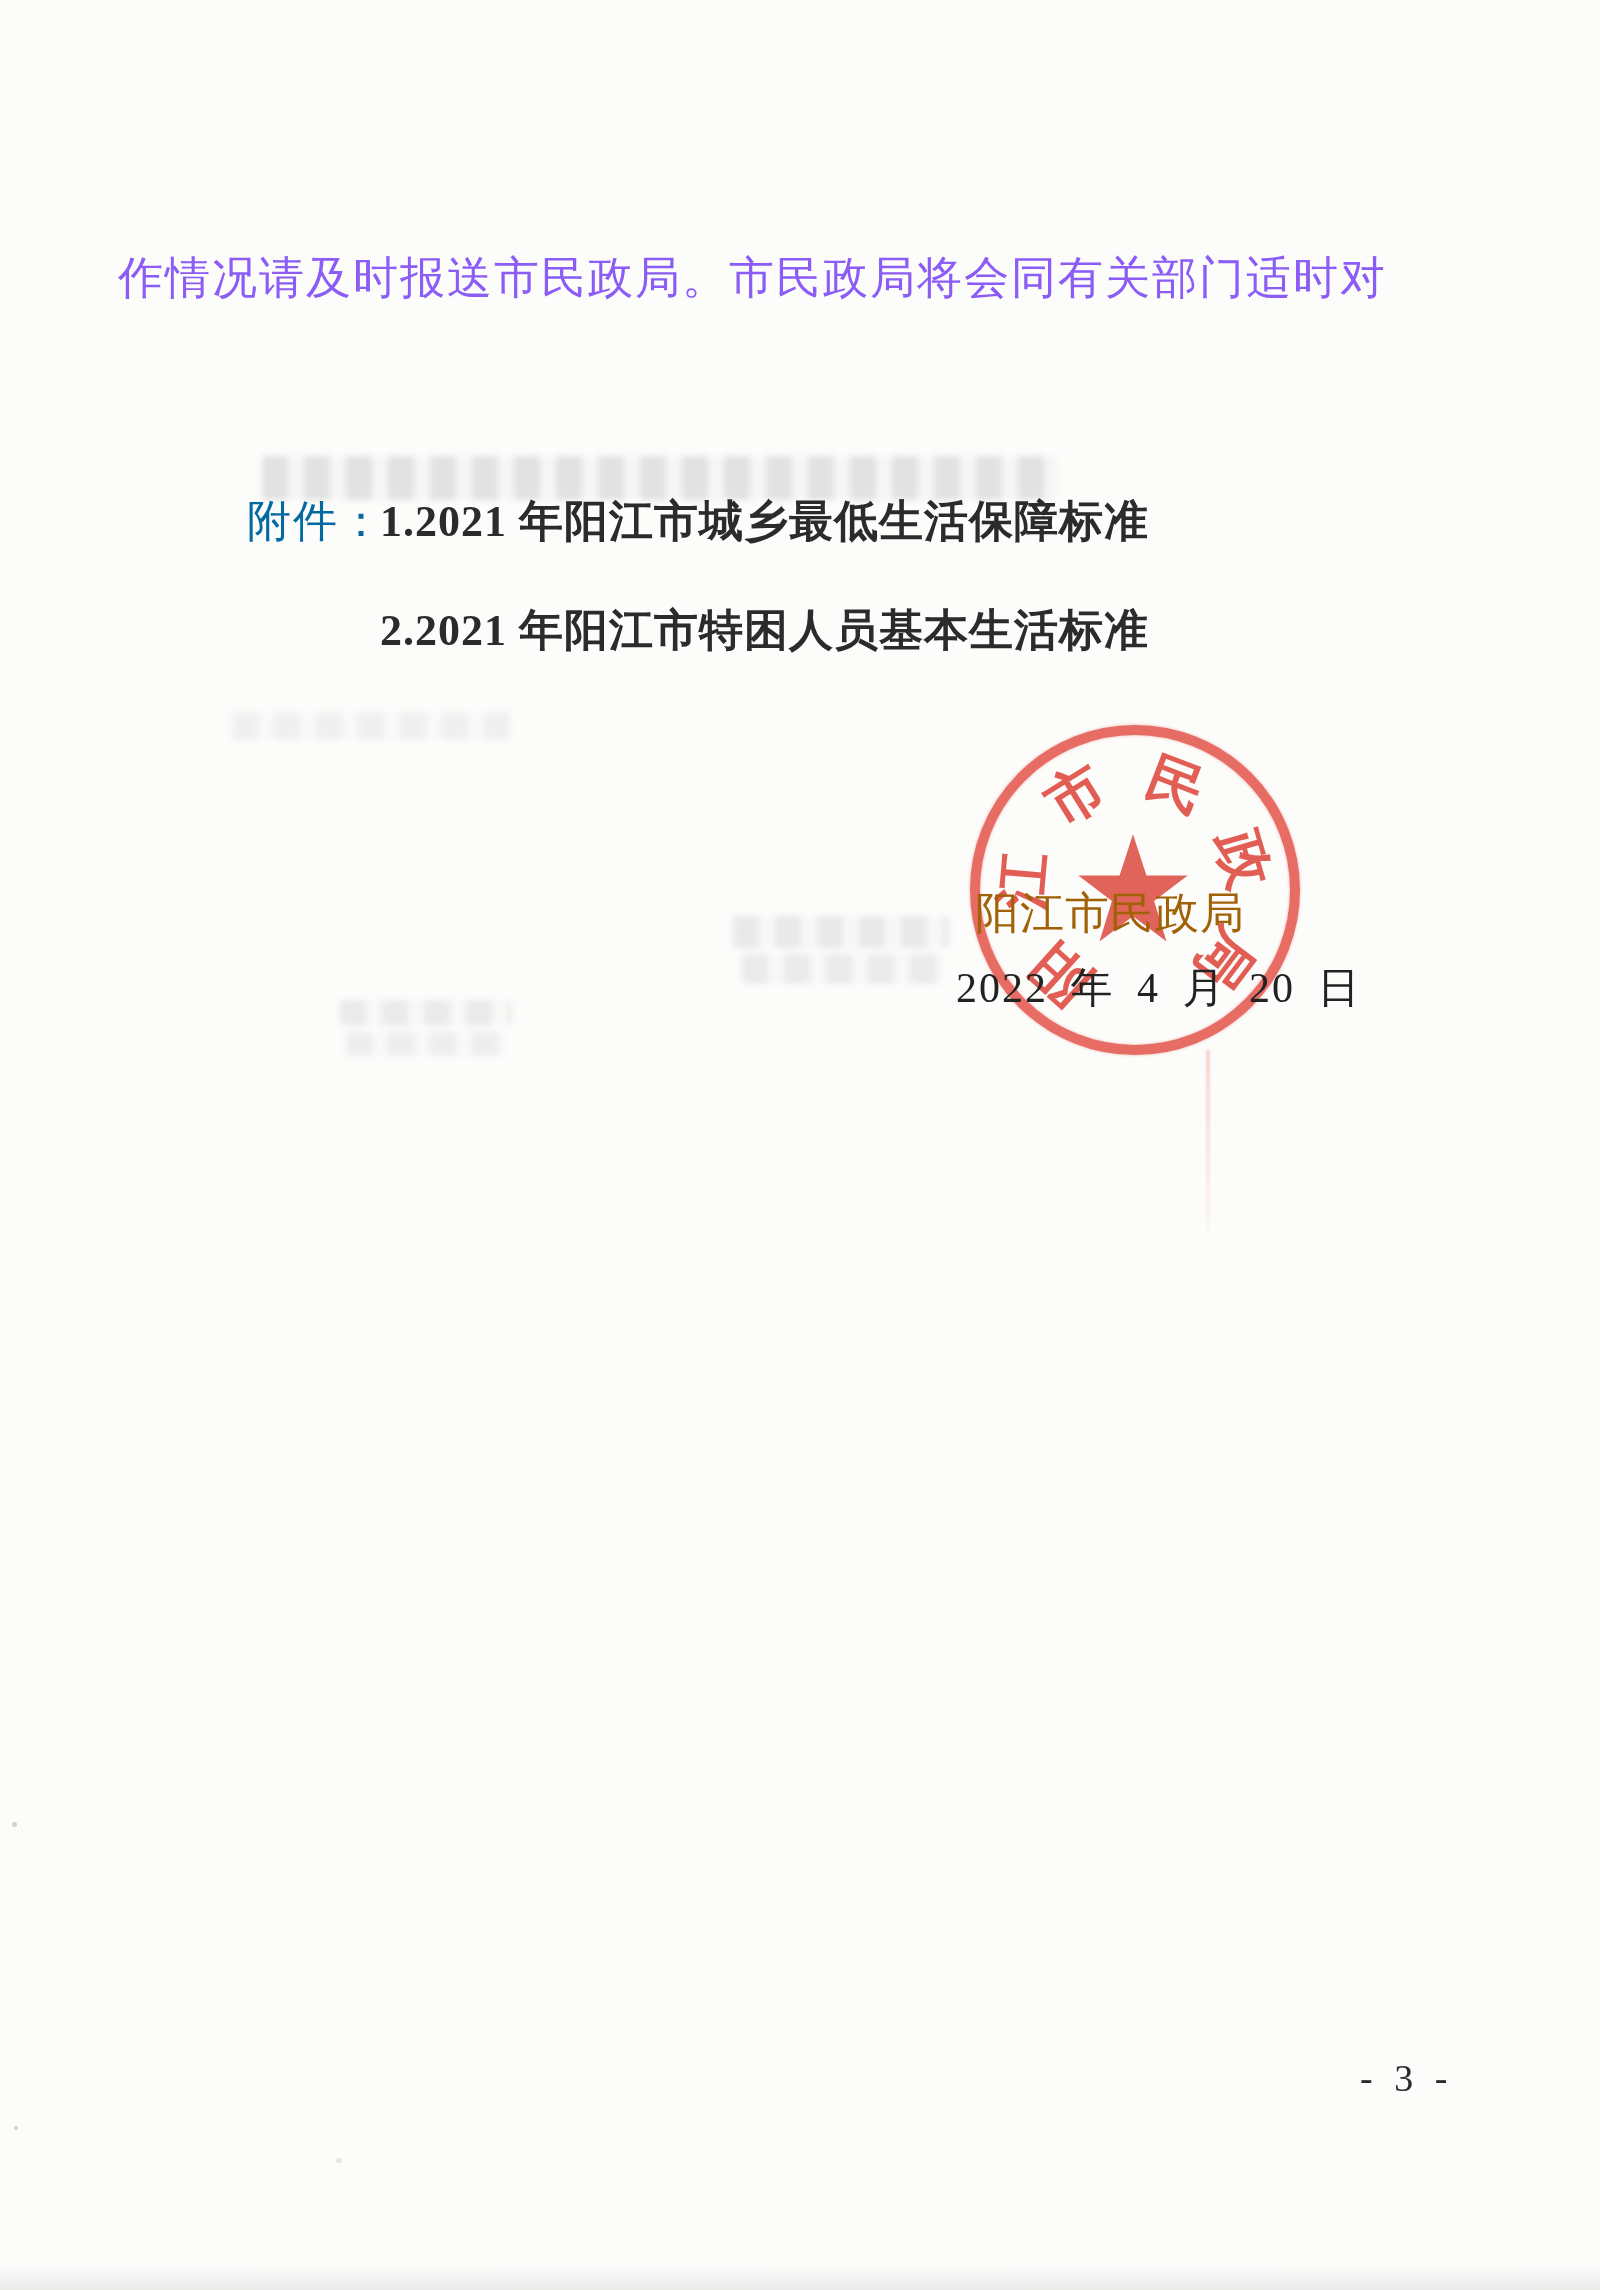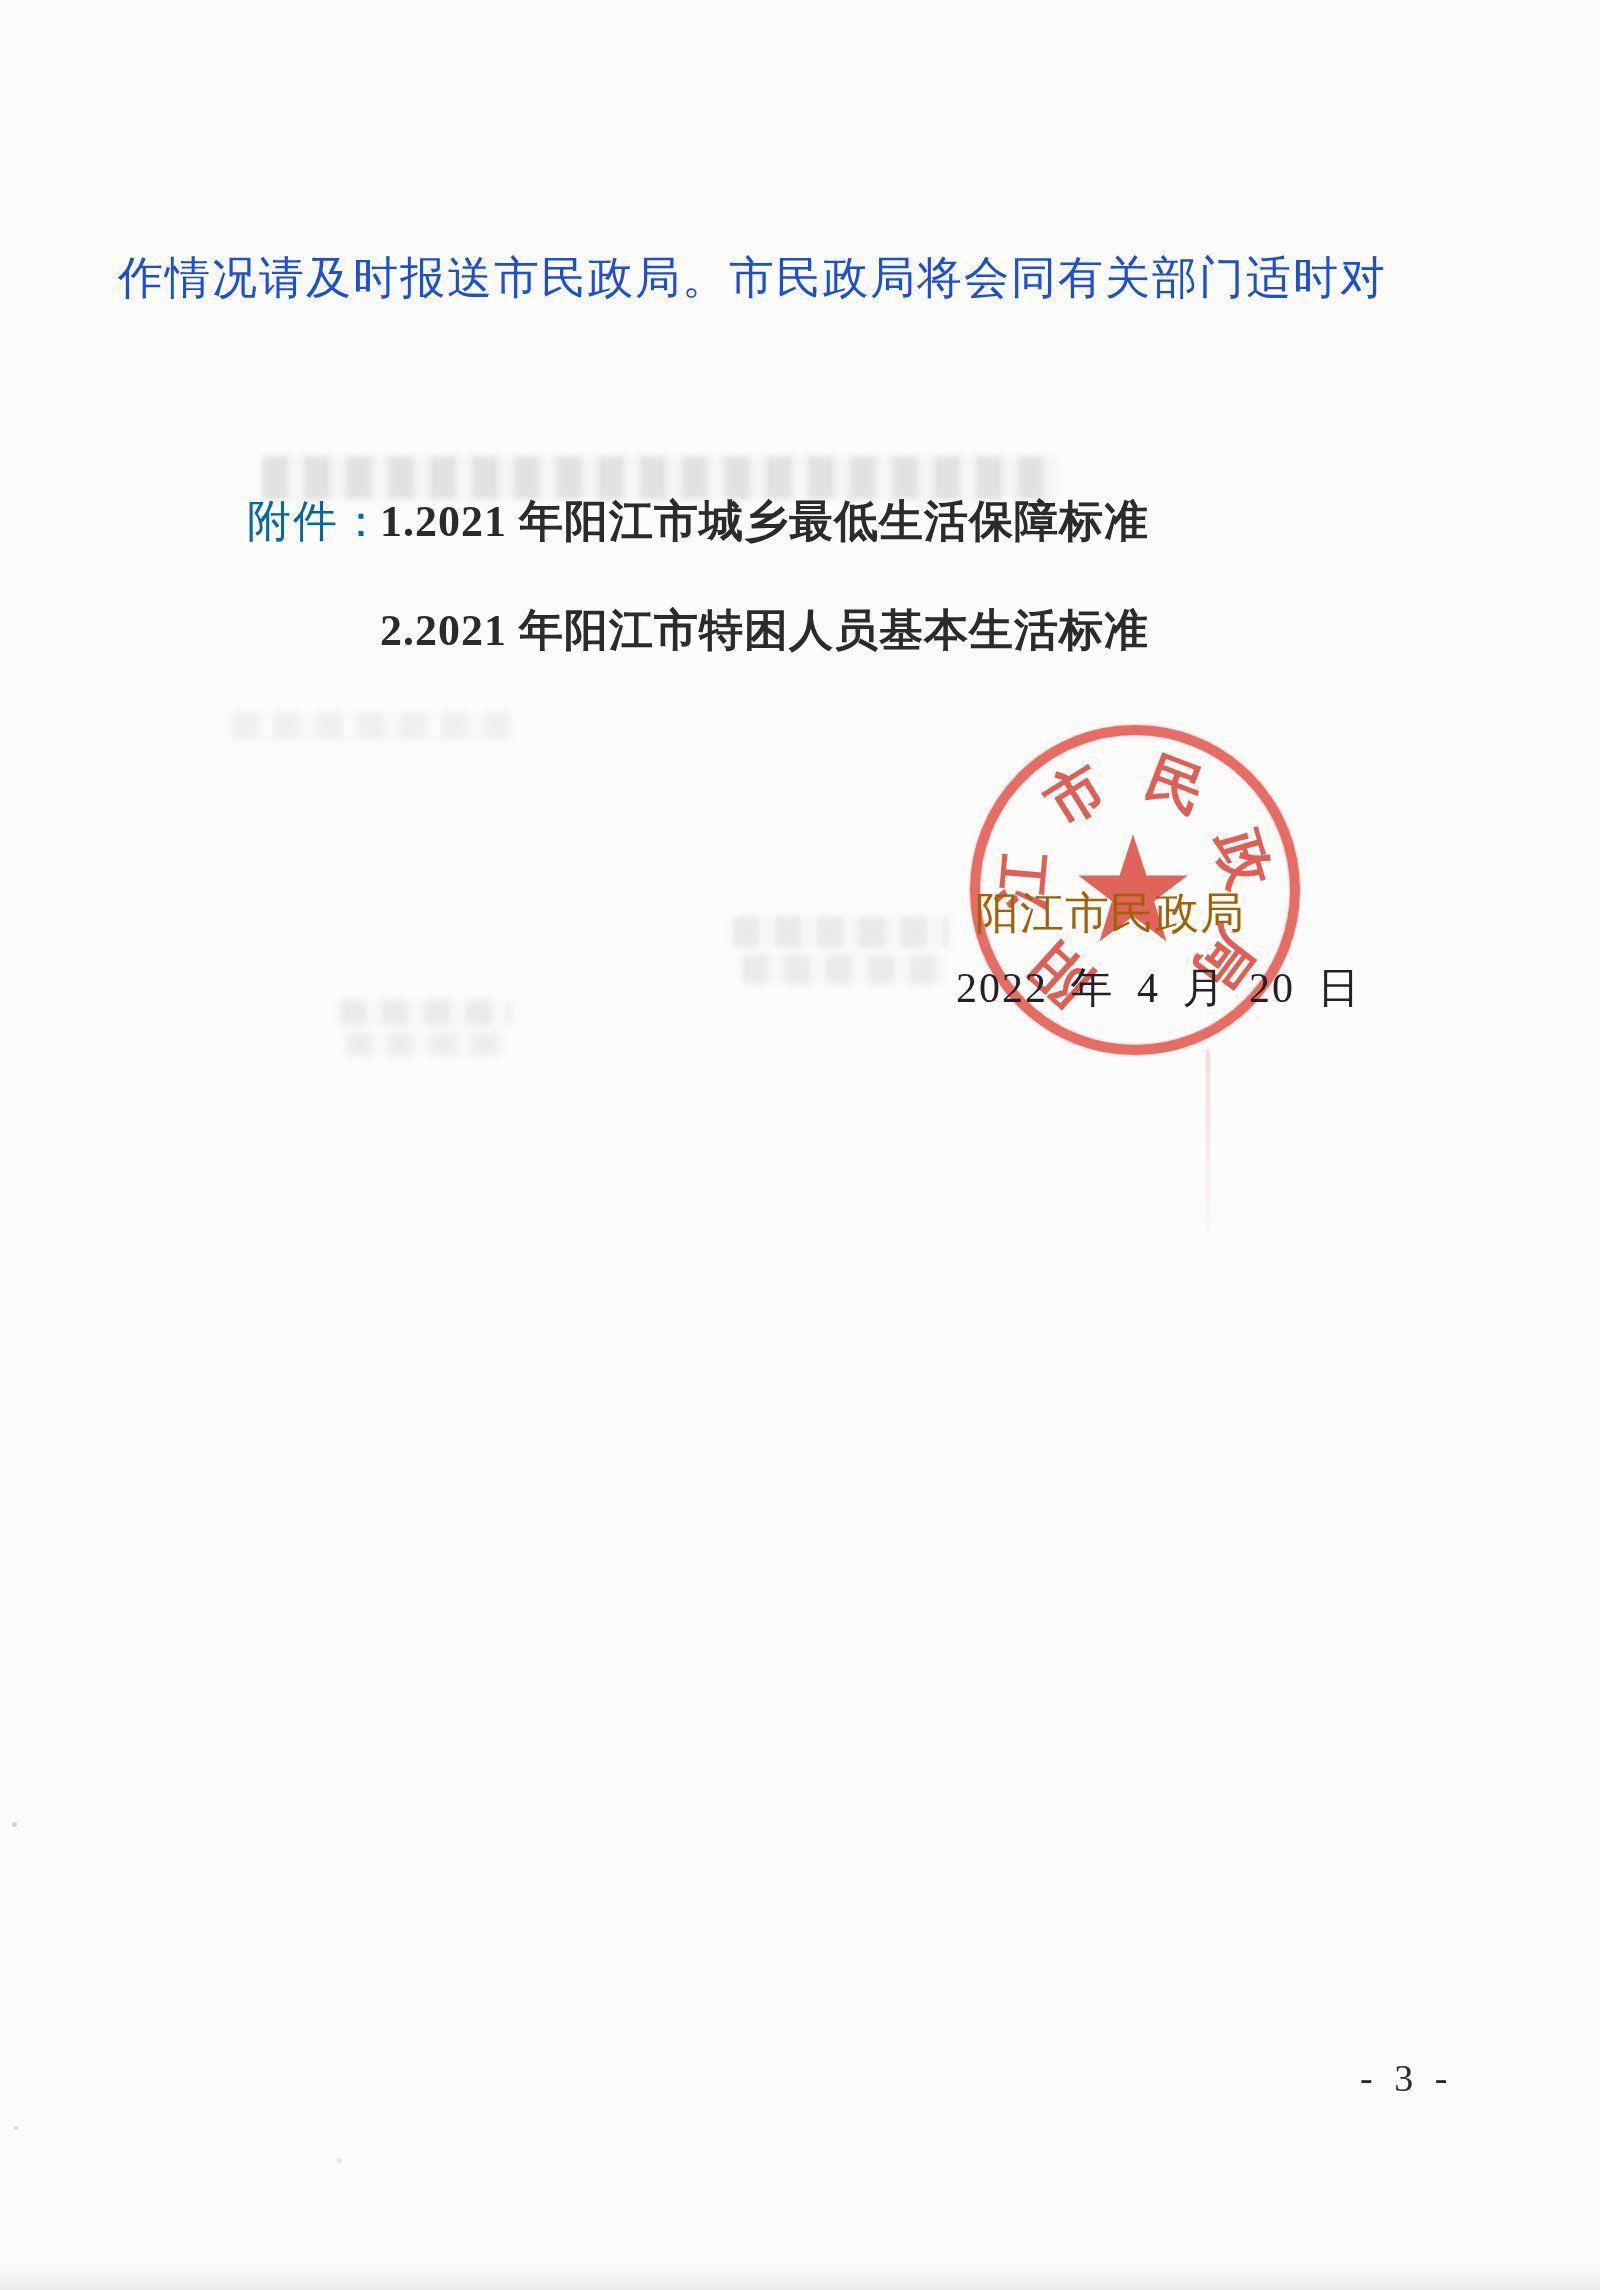--- a/index.html
+++ b/index.html
@@ -11,21 +11,21 @@
     overflow:hidden;
     font-family:"Liberation Serif","DejaVu Serif",serif;
     color:#262626;
   }
   
   .para-line{
     position:absolute;
     font-size:45px;
     letter-spacing:2px;
     white-space:nowrap;
-    color:#1d4ed8;
+    color:#8b5cf6;
   }
   .para-line.l1{left:118px;top:248px;}
   .para-line.l2{left:130px;top:331px;}
 
   
   .attach-label{
     position:absolute;left:247px;top:492px;
     font-size:44px;letter-spacing:2px;color:#0369a1;white-space:nowrap;text-align:center;
   }
   .attach-item{

